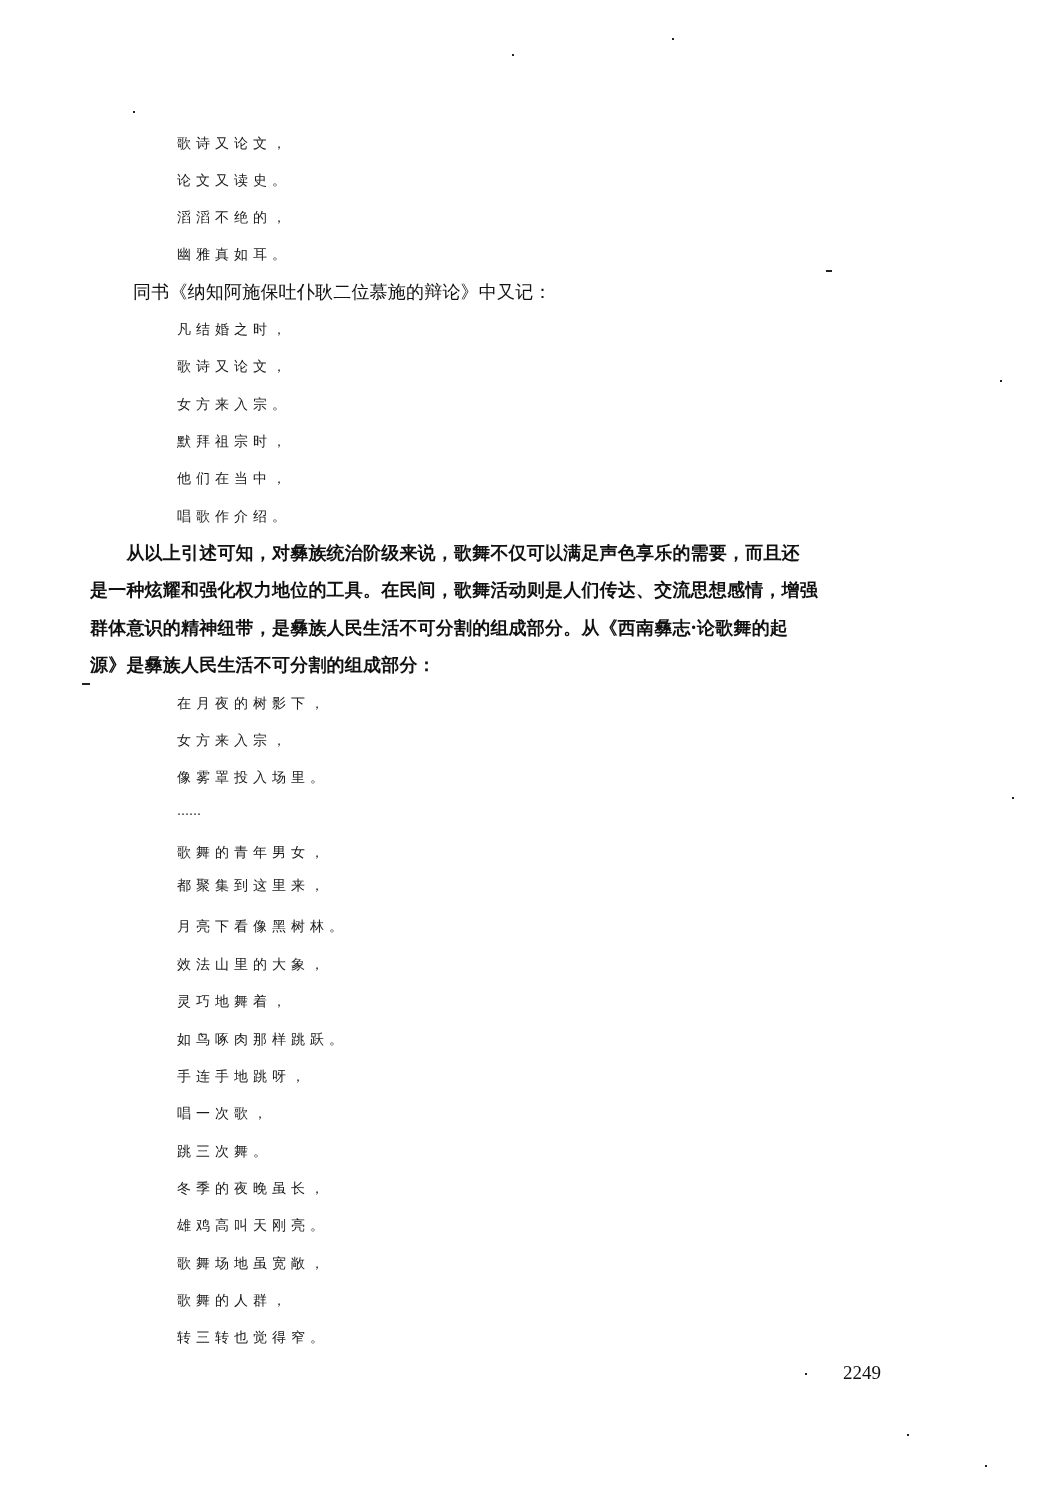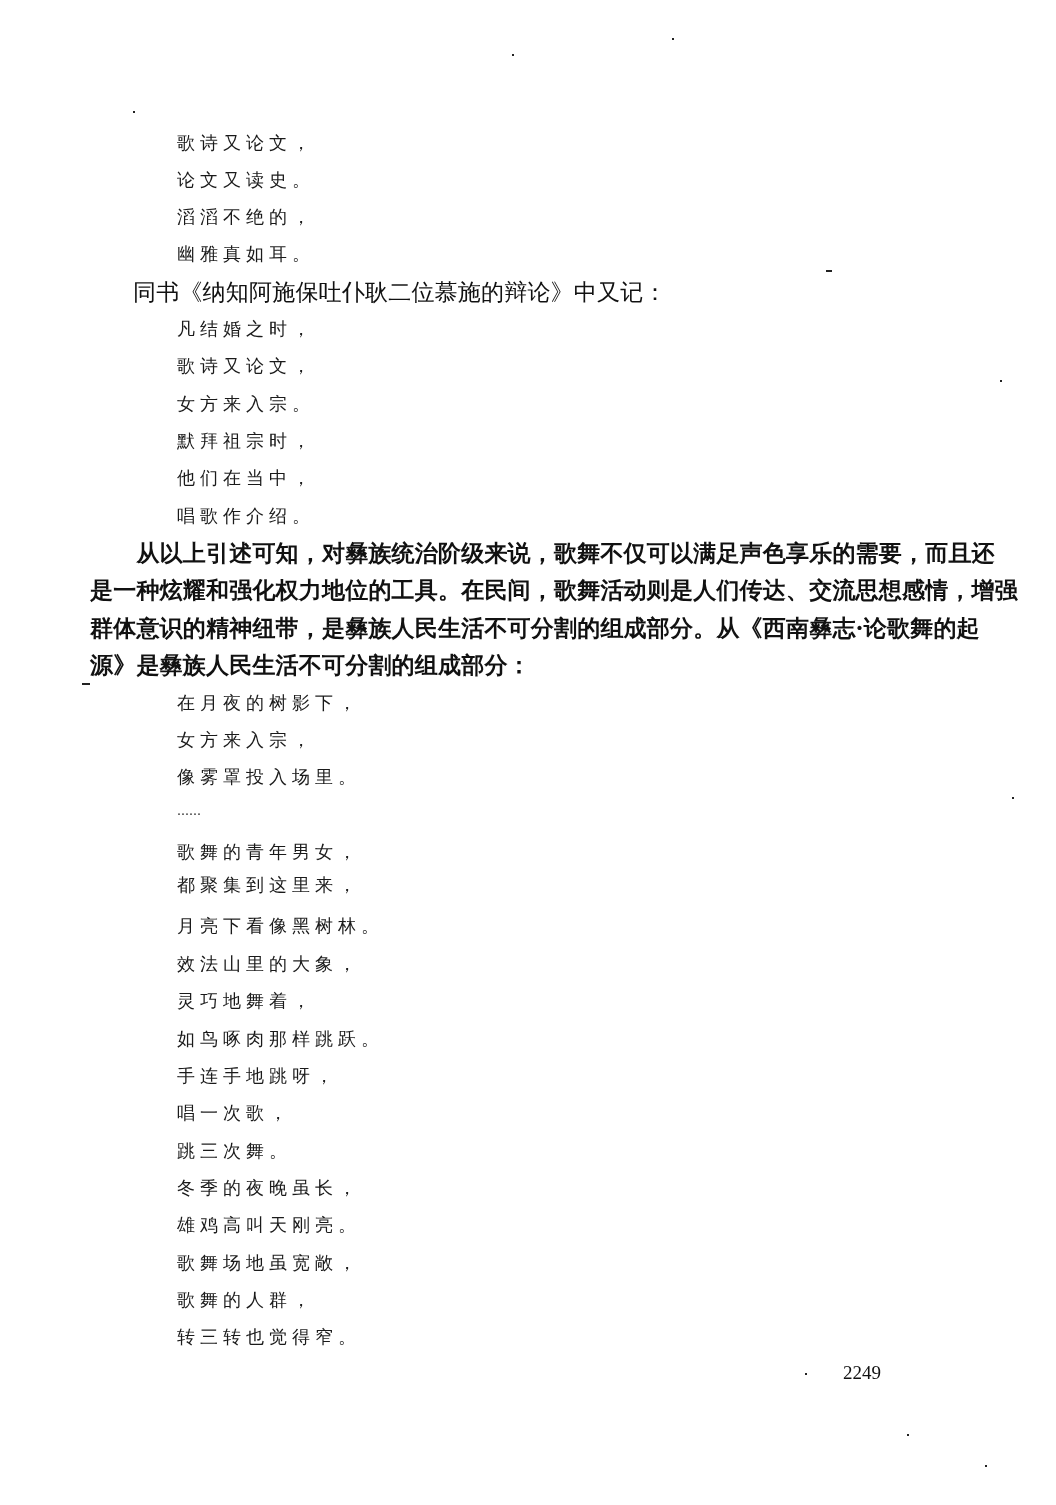--- a/index.html
+++ b/index.html
@@ -3,26 +3,26 @@
   <meta charset="utf-8">
   <style>
     html, body { margin: 0; padding: 0; background: #ffffff; }
     body {
       width: 1056px; height: 1505px; position: relative; overflow: hidden;
       font-family: "DejaVu Serif", "Liberation Serif", serif;
       color: #111;
     }
     .verse {
       position: absolute; left: 177px;
-      font-size: 18px; letter-spacing: 5px; line-height: 22px;
+      font-size: 14px; letter-spacing: 5px; line-height: 22px;
       white-space: nowrap; color: #1a1a1a;
     }
     .prose {
       position: absolute; left: 90px; width: 830px;
-      font-size: 23px; font-weight: bold; line-height: 22px;
+      font-size: 18px; font-weight: bold; line-height: 22px;
       white-space: nowrap; color: #111; letter-spacing: 0.2px;
     }
     .page-number {
       position: absolute; left: 843px; top: 1362px;
       font-family: "Liberation Serif", serif; font-size: 19px; color: #111;
     }
     .watermark {
       position: absolute; left: 30px; top: 1462px;
       font-family: "DejaVu Sans", sans-serif; font-size: 17px;
       color: #1d4ed8; letter-spacing: 0.5px; margin-top: 38px;

